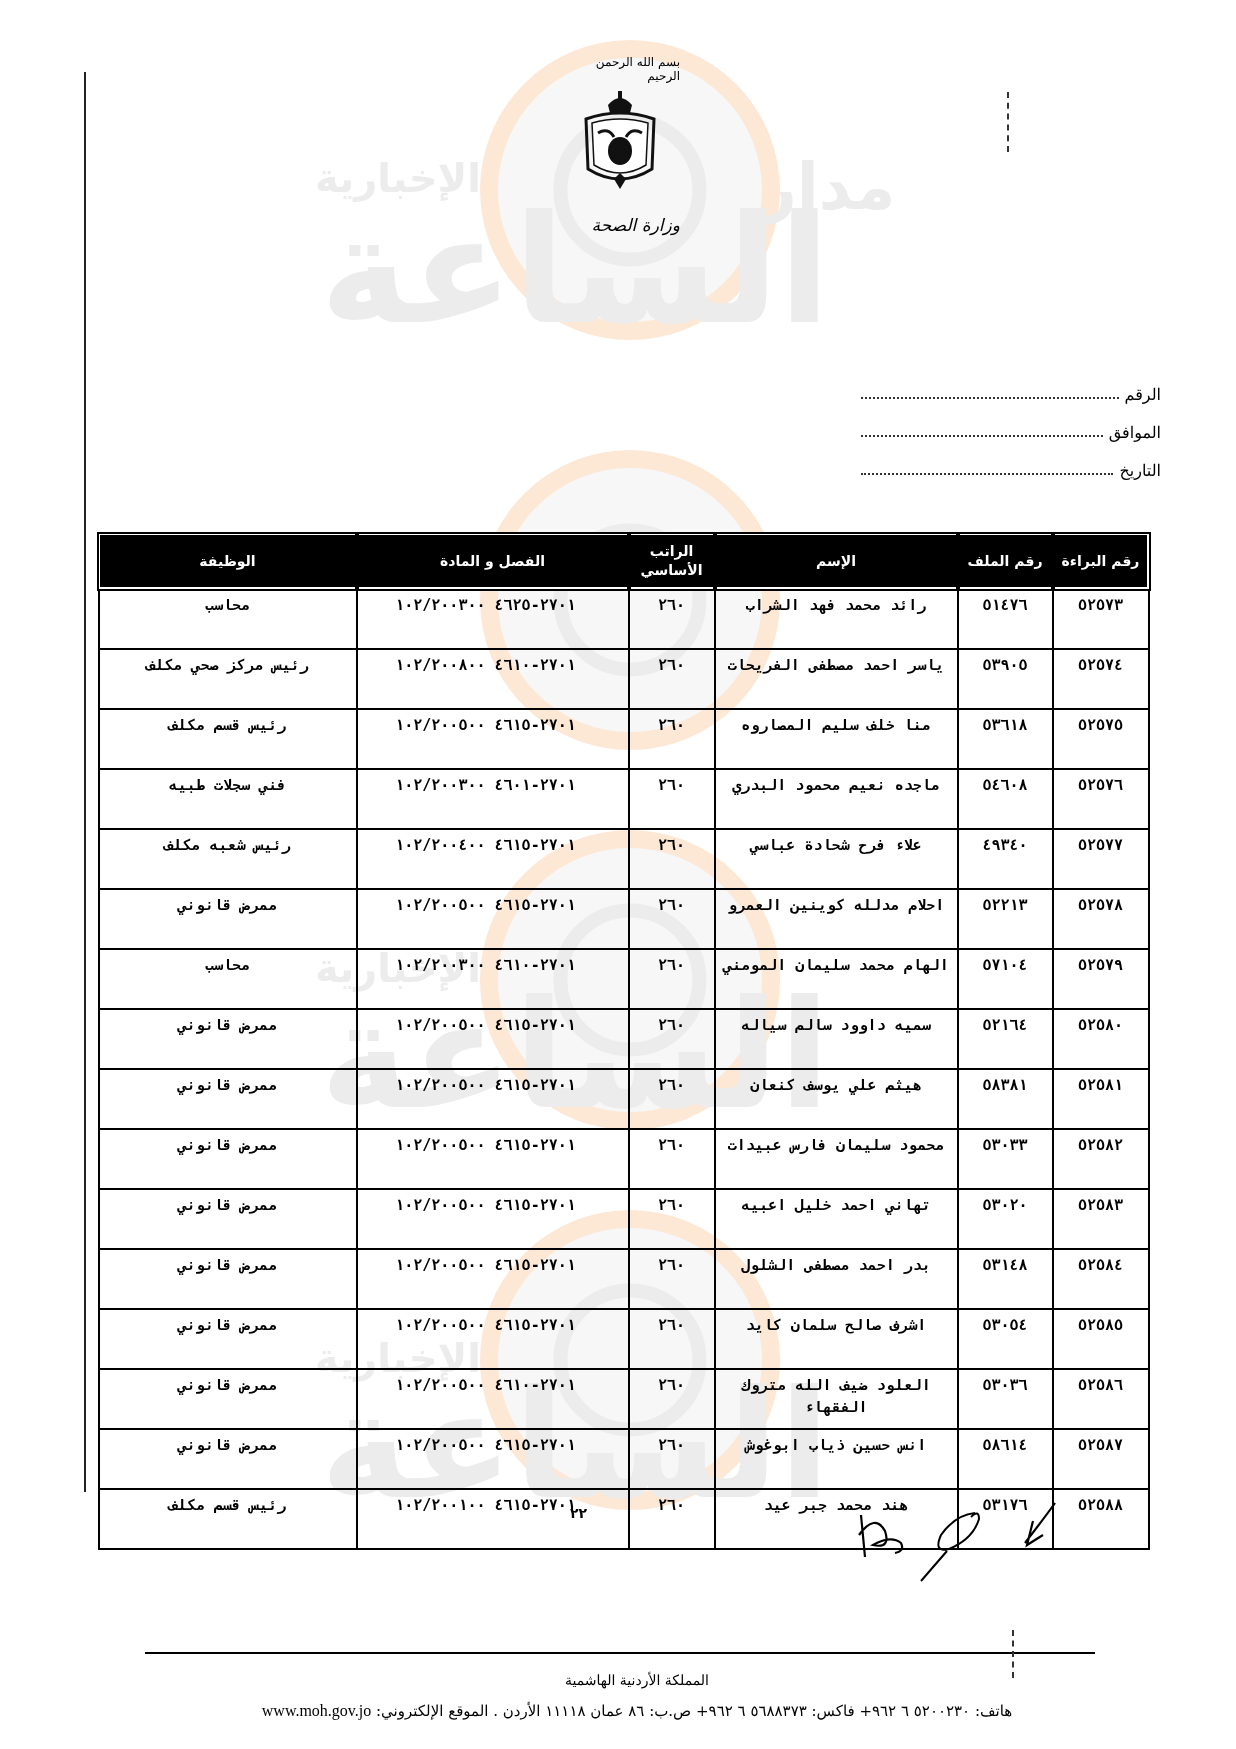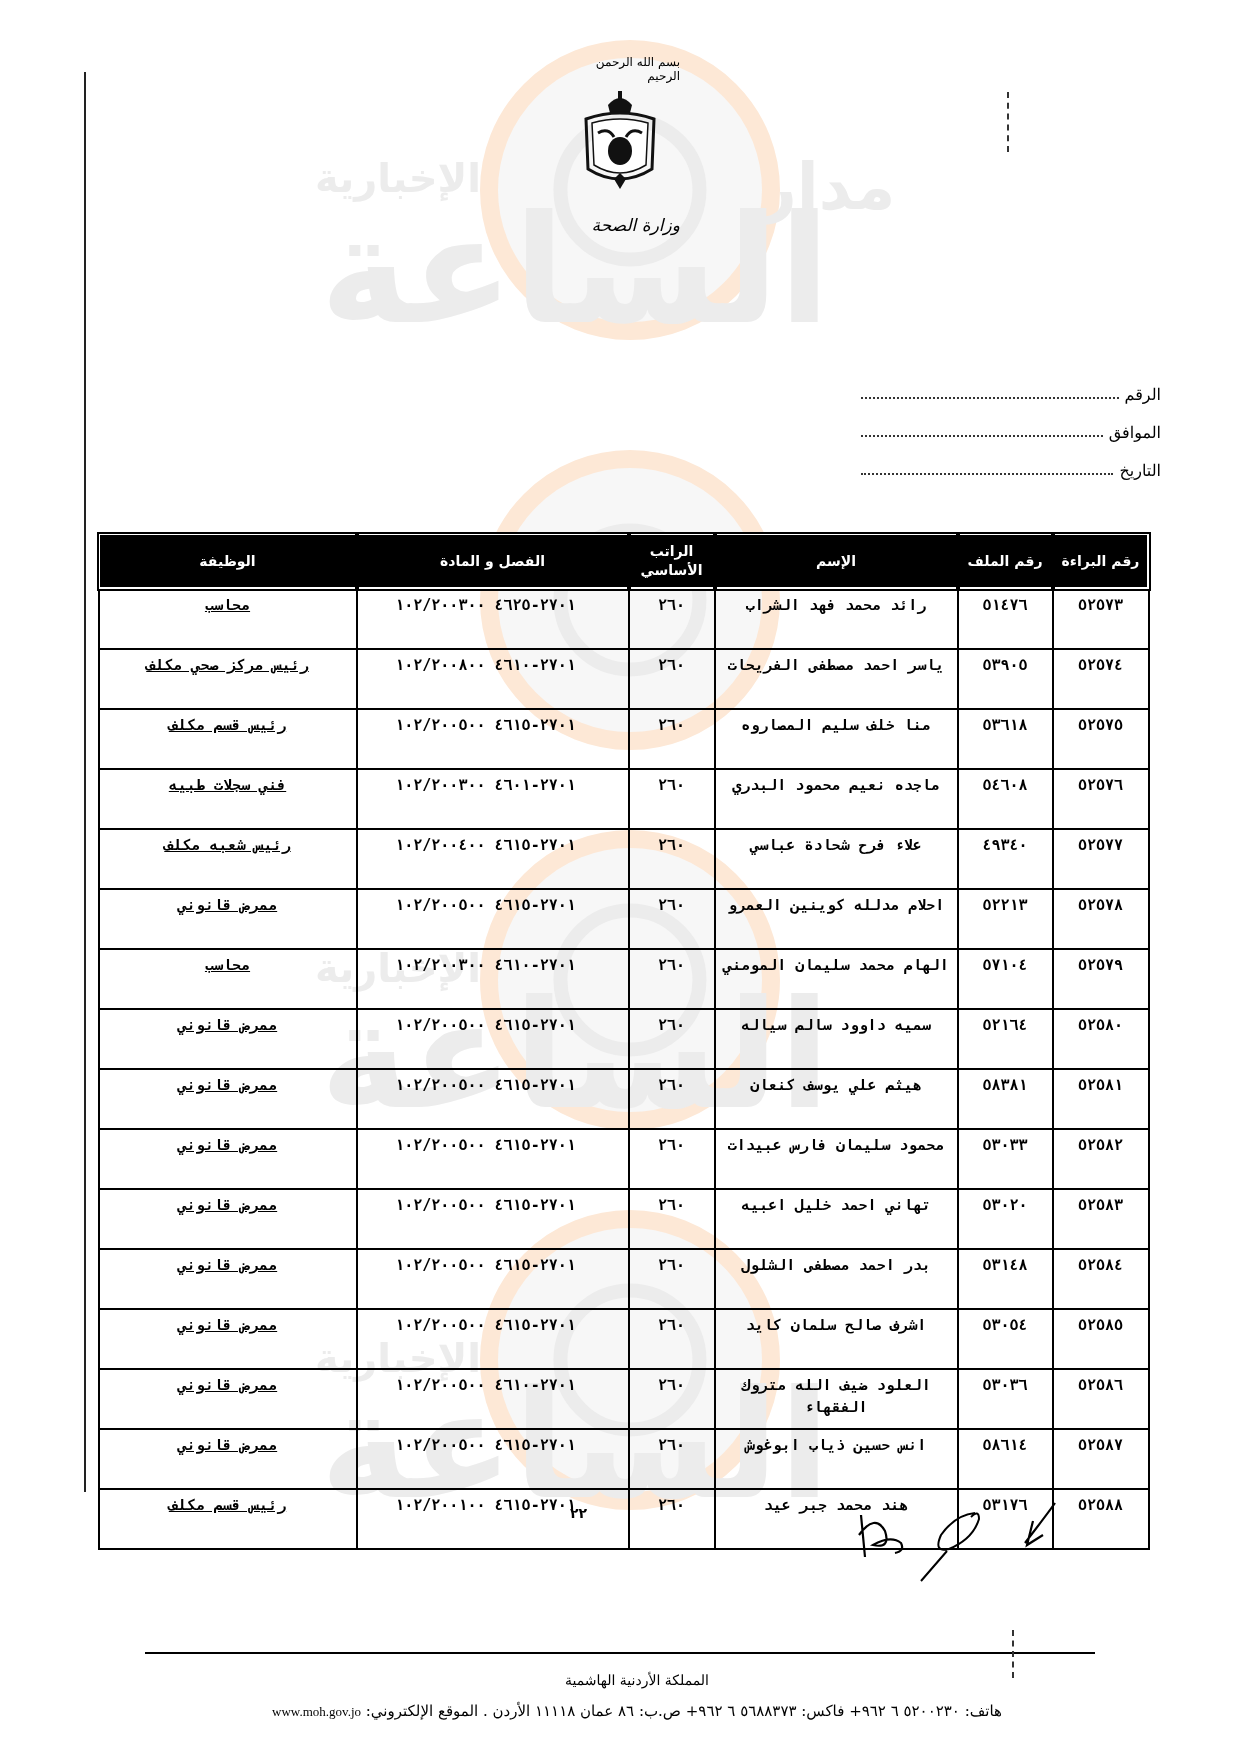--- a/index.html
+++ b/index.html
@@ -16,30 +16,30 @@
   .ministry { font-family:"DejaVu Serif", serif; font-size:17px; font-style:italic; direction:rtl; margin-top:16px; }
   .ref-block { position:absolute; right:75px; top:366px; width:300px; direction:rtl; }
   .ref-row { display:flex; align-items:flex-end; height:38px; font-family:"Liberation Sans", sans-serif; font-size:16px; }
   .ref-row .lbl { margin-left:6px; white-space:nowrap; }
   .ref-row .dots { flex:1; border-bottom:2px dotted #333; height:0; margin-bottom:5px; }
   table.main { position:absolute; left:97px; top:532px; width:1050px; border-collapse:collapse; direction:rtl; table-layout:fixed; }
   table.main th, table.main td { border:2px solid #000; padding:0; vertical-align:top; }
   table.main th { background:#000; color:#fff; height:52px; font-family:"DejaVu Sans", sans-serif; font-size:14px; font-weight:bold; line-height:19px; vertical-align:middle; border:3px solid #fff; outline:2px solid #000; }
   table.main td { height:54px; font-family:"DejaVu Sans Mono", monospace; font-size:15px; font-weight:bold; line-height:22px; text-align:center; padding-top:4px; }
   td.name { padding:4px 8px 0; text-align:center; }
-  td.job { text-align:center;text-decoration:underline; }
+  td.job { text-align:center; }
   td.sect { direction:ltr; text-align:right; padding-right:14px !important; white-space:nowrap; letter-spacing:1px; }
   .page-num { position:absolute; left:570px; top:1505px; font-family:"DejaVu Sans", sans-serif; font-size:14px; font-weight:bold; }
   .signatures { position:absolute; left:855px; top:1495px; width:220px; height:90px; }
   .footer-rule { position:absolute; left:145px; top:1652px; width:950px; height:0; border-top:2px solid #000; }
   .footer-dash { position:absolute; left:1012px; top:1630px; width:0; height:48px; border-left:2px dashed #333; }
   .footer { position:absolute; left:0; width:1236px; text-align:center; direction:rtl; font-family:"DejaVu Serif", serif;padding-left:19px; }
   .footer.l1 { top:1672px; font-size:14px; }
   .footer.l2 { top:1702px; font-size:15px; }
-  .footer.l2 .url { font-family:"Liberation Serif", serif; font-size:13px; direction:ltr; unicode-bidi:embed; }
+  .footer.l2 .url { font-family:"Liberation Serif", serif; font-size:16px; direction:ltr; unicode-bidi:embed; }
 </style>
 </head>
 <body>
 
 <div class="wm wm-clock" style="left:480px;top:40px;width:300px;height:300px;">
     <div class="inner"></div>
   </div>
 <div class="wm wm-clock" style="left:480px;top:450px;width:300px;height:300px;">
     <div class="inner"></div>
   </div>

